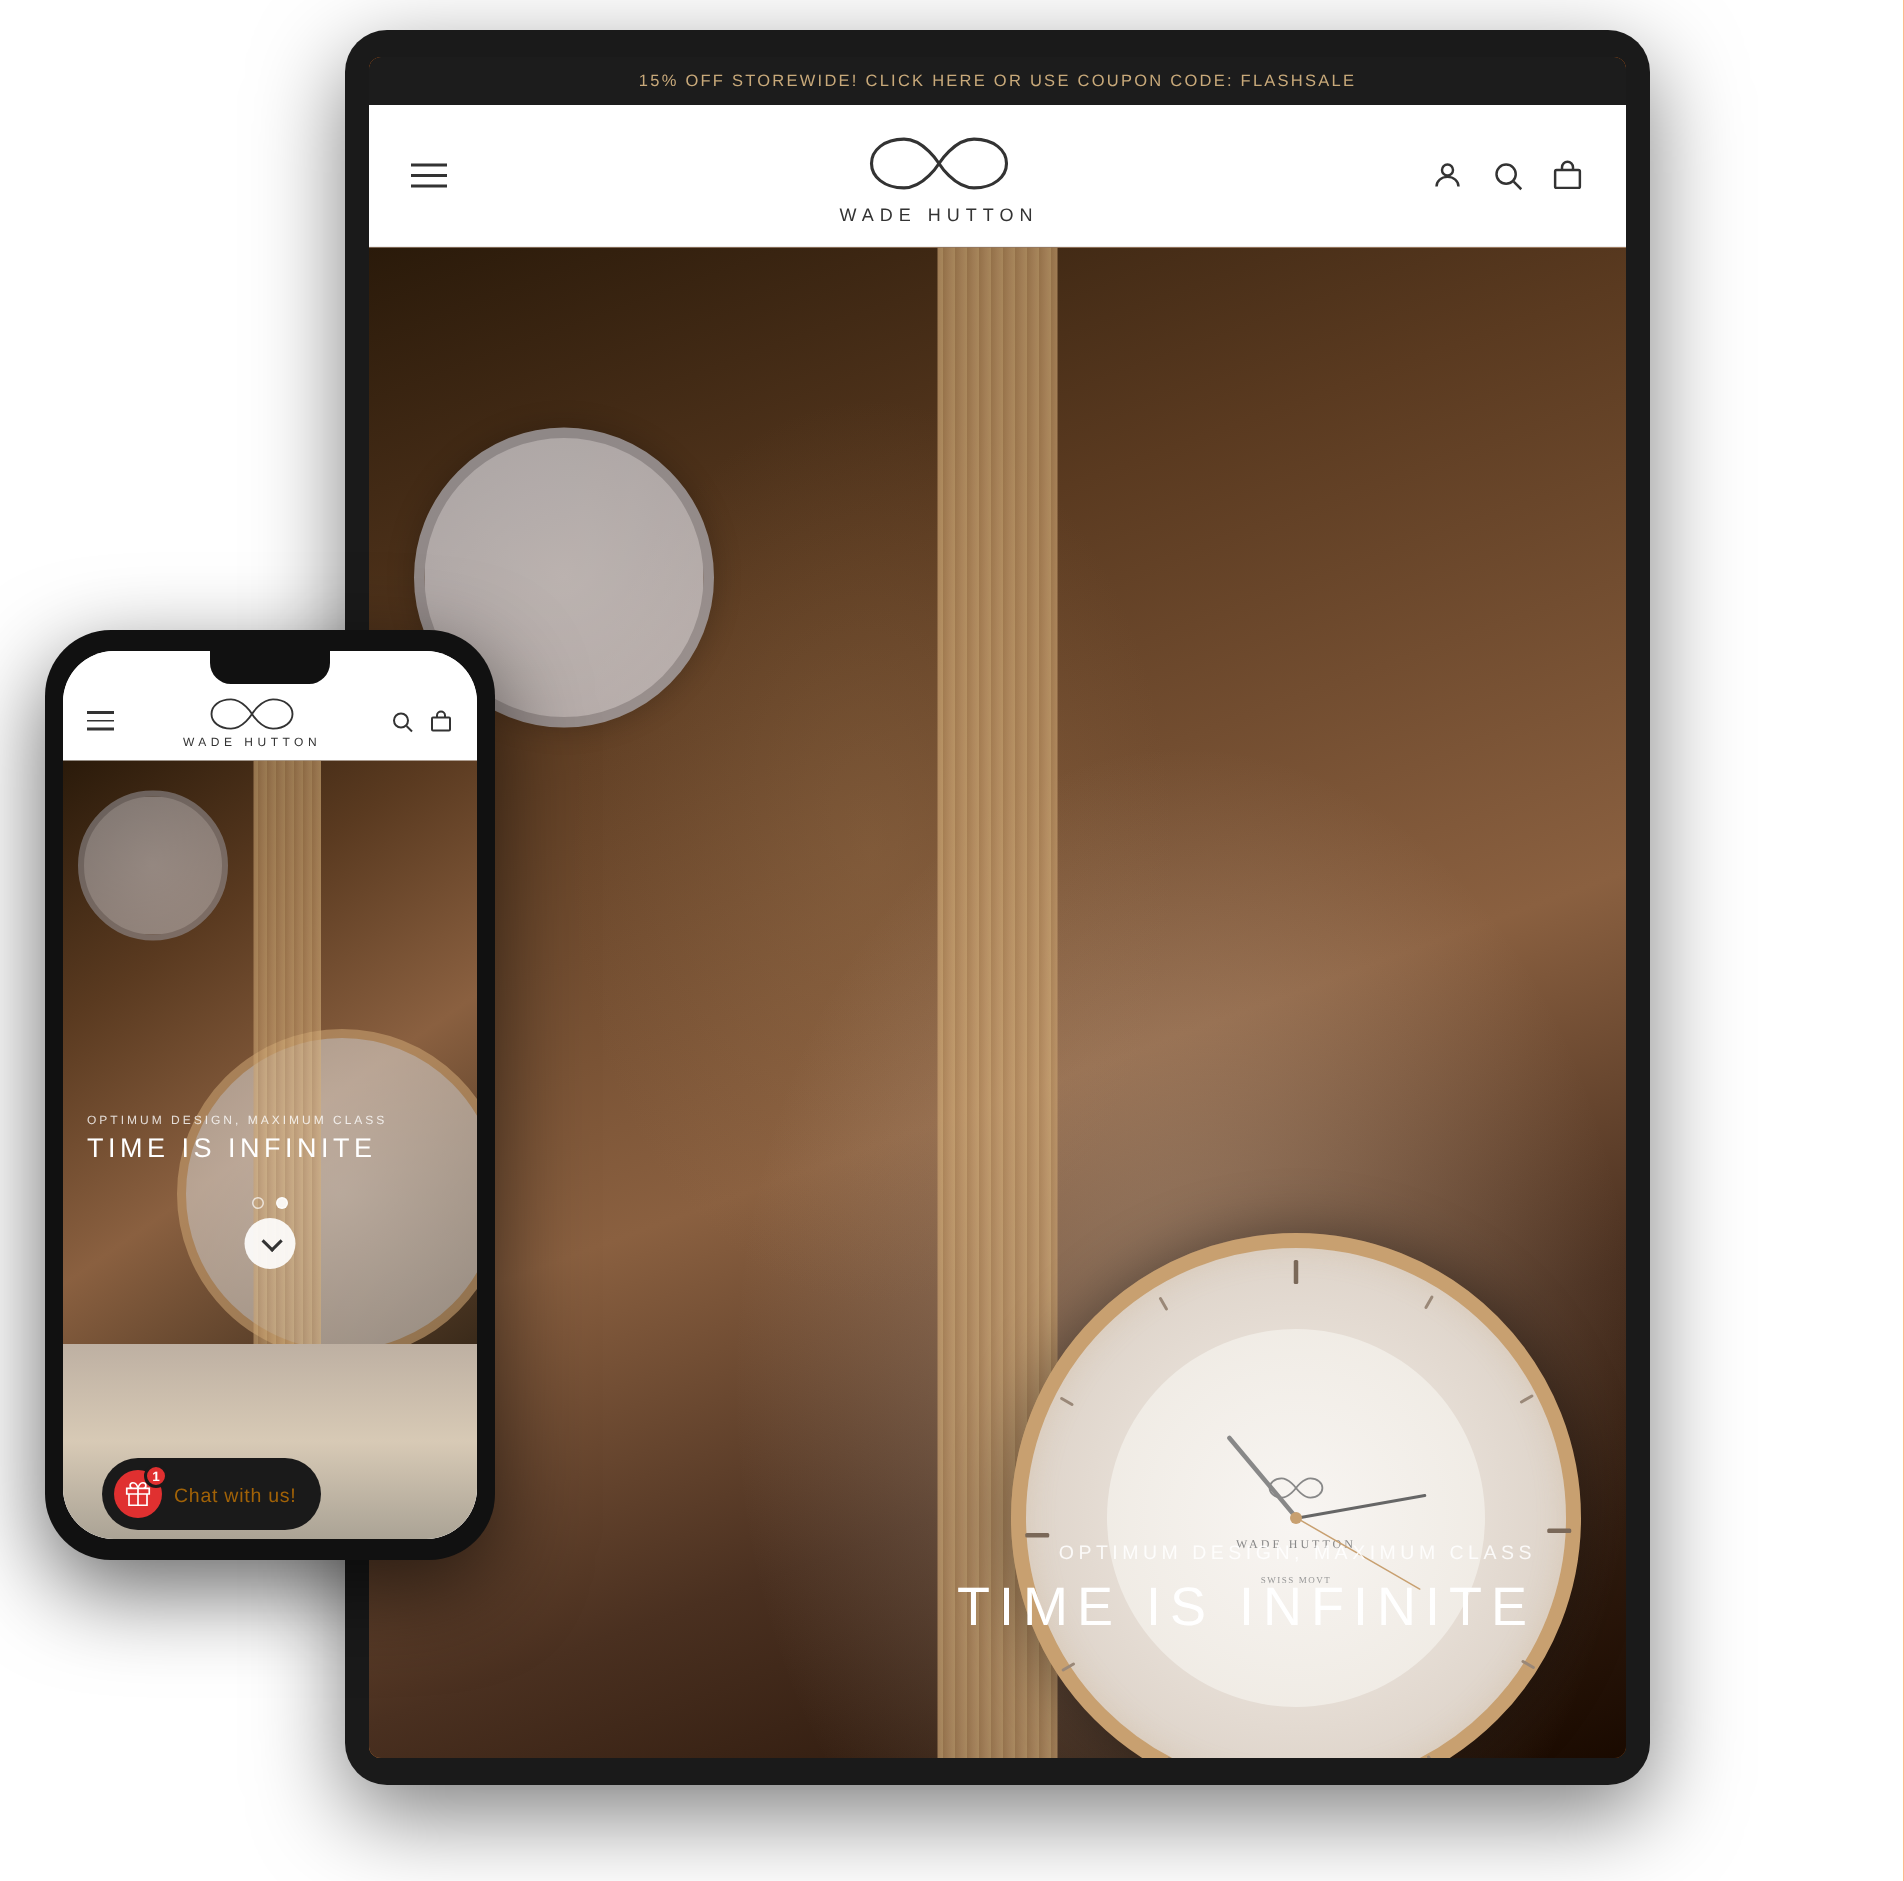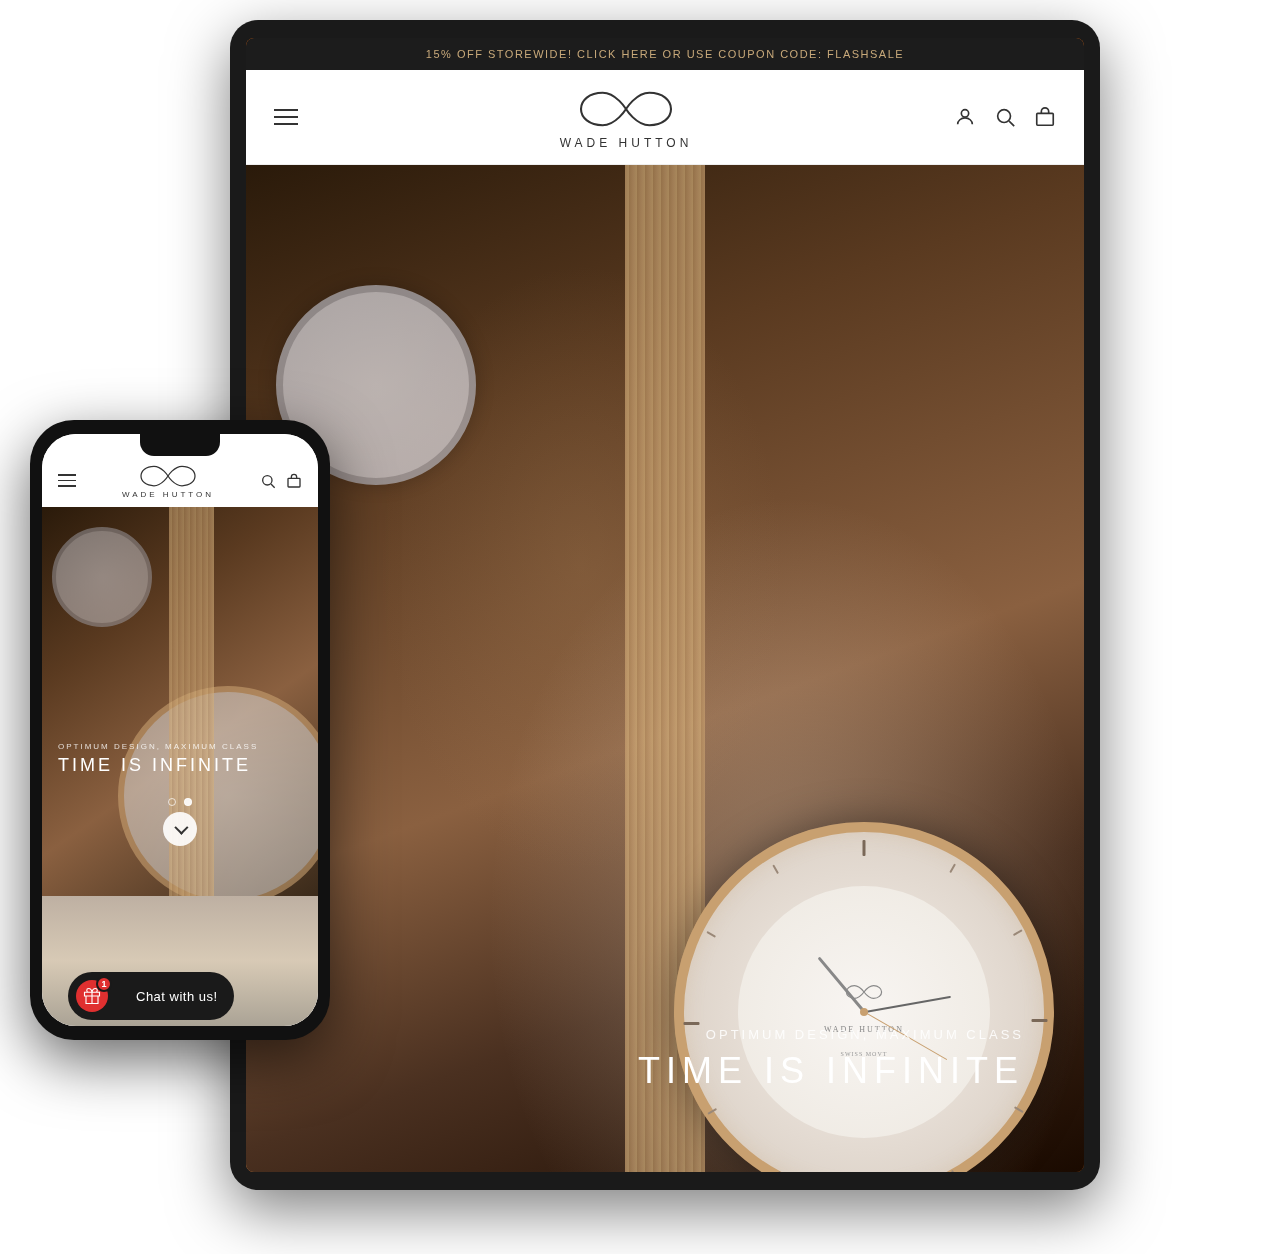--- a/index.html
+++ b/index.html
@@ -410,25 +410,24 @@
       border: 2px solid #1a1a1a;
       display: flex;
       align-items: center;
       justify-content: center;
       font-size: 9px;
       color: white;
       font-family: Arial, sans-serif;
       font-weight: bold;
     }
     .chat-text {
-      color: #ffffff;
+      color: #a16207;
       font-family: Arial, sans-serif;
       font-size: 13px;
       letter-spacing: 0.5px;
-      margin-left: 20px;
     }
 
     
     .tick-mark {
       position: absolute;
       width: 2px;
       height: 10px;
       background: #9a8878;
       left: 50%;
       top: 8px;

